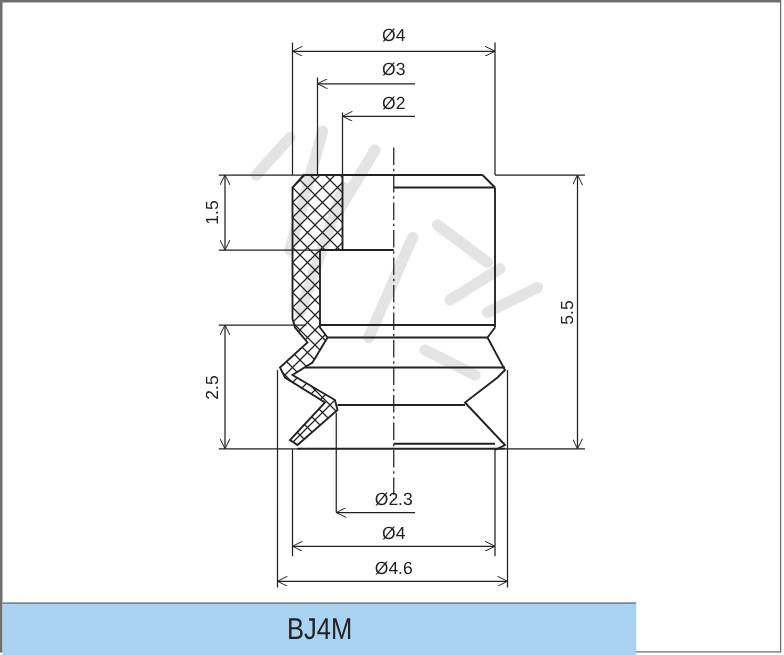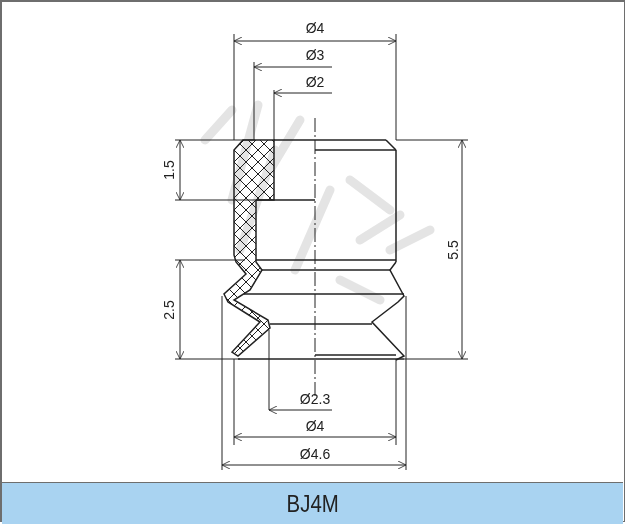--- a/index.html
+++ b/index.html
@@ -1,19 +1,19 @@
 <!DOCTYPE html>
 <html><head>
 <meta charset="utf-8">
 <style>
   html, body { margin: 0; padding: 0; background: #ffffff; }
   body { width: 627px; height: 524px; position: relative; overflow: hidden; font-family: "Liberation Sans", sans-serif; }
   .frame { position: absolute; left: 0; top: 0; width: 625px; height: 522px; border: 1px solid #6e6e6e; border-top-width: 2px; border-left-width: 2px; box-sizing: border-box; }
   .drawing { position: absolute; left: 0; top: 0; width: 627px; height: 482px; }
-  .title-bar { position: absolute; left: 2px; top: 482px; width: 621px; height: 42px; background: #a9d3f1; border-top: 1px solid #6e6e6e; display: flex; align-items: center; justify-content: center; }
+  .title-bar { position: absolute; left: 2px; top: 482px; width: 507px; height: 42px; background: #a9d3f1; border-top: 1px solid #6e6e6e; display: flex; align-items: center; justify-content: center; }
   .title-text { font-family: "Liberation Sans", sans-serif; font-size: 24px; color: #222; letter-spacing: 0px; transform: scaleX(0.85); }
   .dim-text { font-family: "Liberation Sans", sans-serif; font-size: 14px; fill: #222; }
 </style>
 </head>
 <body>
 
 <div class="frame"></div>
 
 <svg class="drawing" viewBox="0 0 627 482" xmlns="http://www.w3.org/2000/svg">
   <defs>

